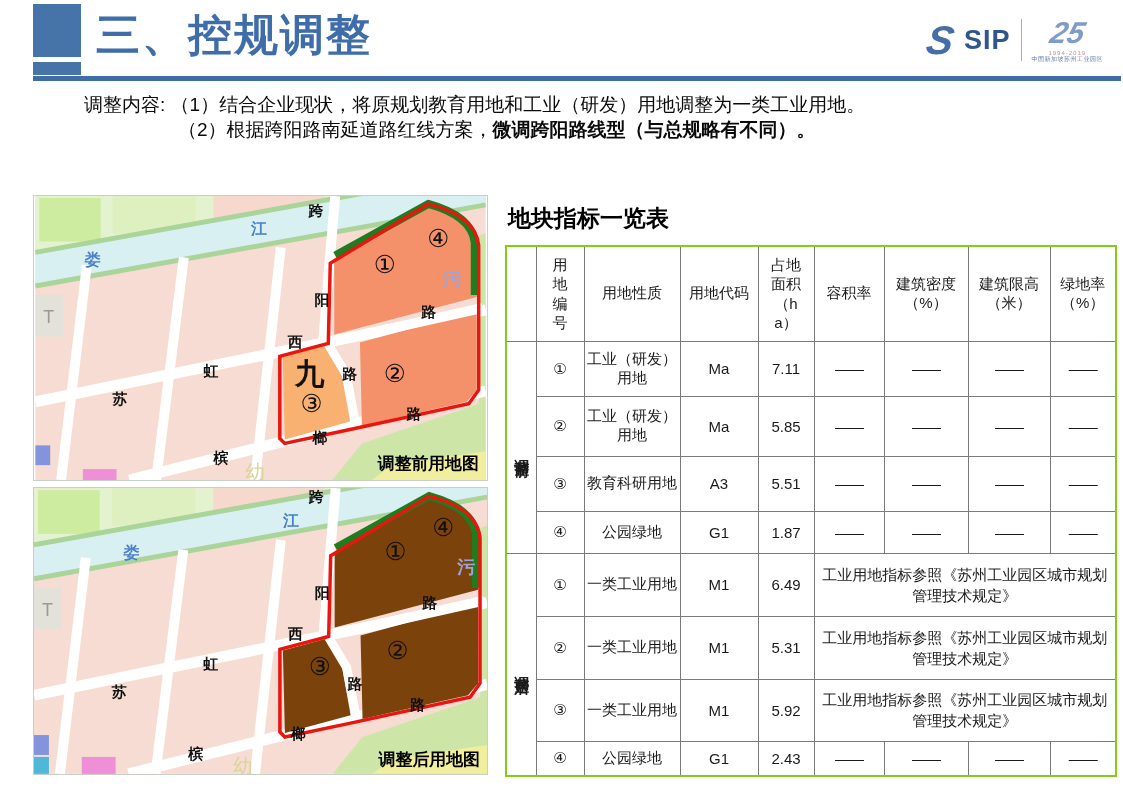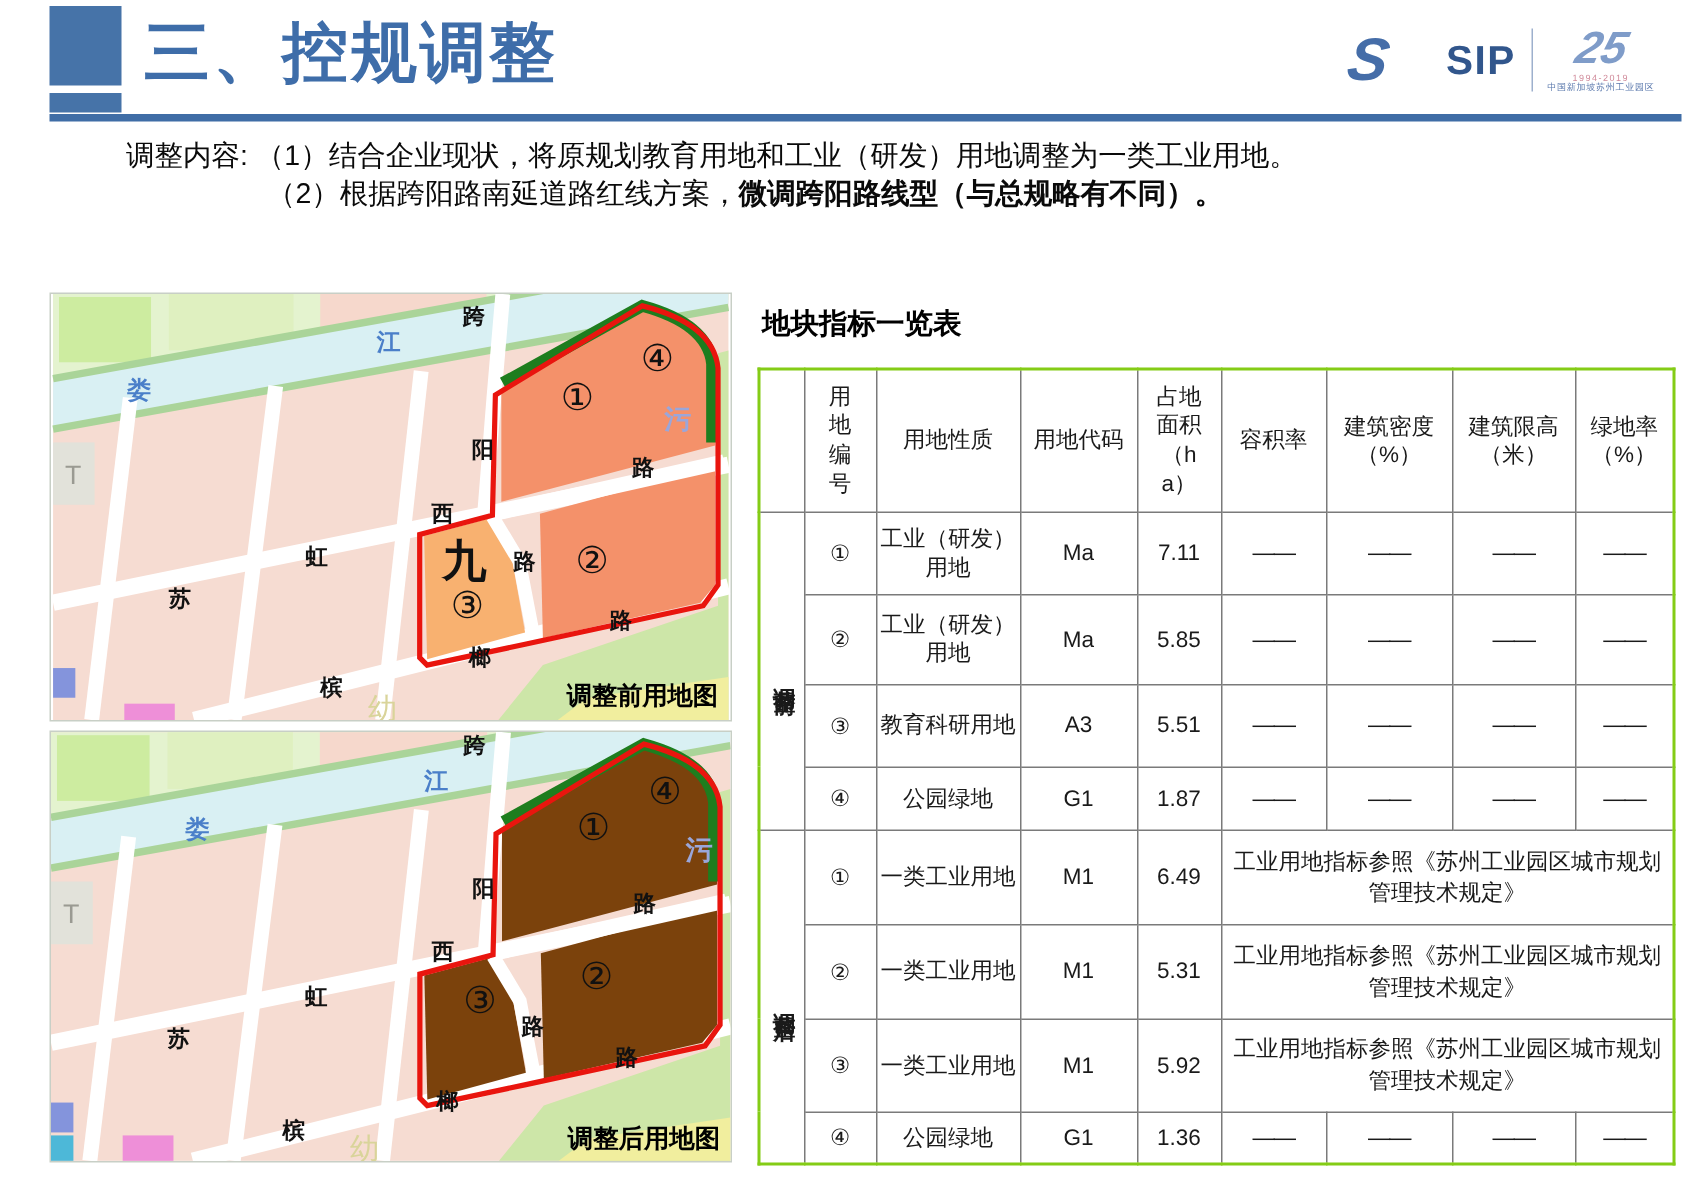--- a/index.html
+++ b/index.html
@@ -9,21 +9,21 @@
   
   .hdr-square{position:absolute;left:33px;top:4px;width:48px;height:53px;background:#4673a8;}
   .hdr-bar{position:absolute;left:33px;top:62px;width:48px;height:13px;background:#4673a8;}
   .hdr-title{position:absolute;left:96px;top:6px;font-size:44px;font-weight:bold;color:#3e6da9;
              letter-spacing:2px;white-space:nowrap;}
   .hdr-rule{position:absolute;left:33px;top:76px;width:1090px;height:5px;background:#3f6da6;}
 
   .logo{position:absolute;right:18px;top:12px;height:56px;display:flex;align-items:center;gap:10px;}
   .logo-s{font-size:40px;font-weight:bold;font-style:italic;color:#456da8;
           transform:skewX(-10deg);line-height:1;}
-  .logo-sip{font-size:27px;font-weight:bold;color:#31568c;letter-spacing:1px;line-height:1;margin-left:28px;}
+  .logo-sip{font-size:27px;font-weight:bold;color:#31568c;letter-spacing:1px;line-height:1;}
   .logo-div{width:1px;height:42px;background:#9db0cd;}
   .logo-25{display:flex;flex-direction:column;align-items:center;line-height:1;}
   .logo-25 .num{font-size:30px;font-weight:bold;font-style:italic;color:#7f9cc9;transform:skewX(-14deg);}
   .logo-25 .yrs{font-size:6px;color:#d08a9a;margin-top:2px;letter-spacing:1px;}
   .logo-25 .org{font-size:6px;color:#5b79ad;letter-spacing:0.5px;}
 
   
   .intro{position:absolute;left:40px;top:92px;width:1062px;font-size:19px;line-height:25px;color:#0a0a0a;margin-left:44px;}
   .intro .indent{padding-left:94px;}
   .intro b{font-weight:bold;font-family:Liberation Mono, monospace;}
@@ -38,21 +38,21 @@
   .water-label{font-size:16px;font-weight:bold;fill:#4a7fc9;}
   .wu-label{font-size:18px;font-weight:bold;fill:#9aa6da;}
   .parcel-num{font-size:25px;fill:#111;}
   .jiu{font-size:30px;font-weight:bold;fill:#111;}
   .map-after .jiu{display:none;}
   .faint-label{font-size:20px;fill:#d9d49a;}
   .t-label{font-size:18px;fill:#9a9a92;}
   .map-caption{font-size:17px;font-weight:bold;fill:#000;}
 
   
-  .tbl-title{position:absolute;left:508px;top:203px;font-size:19px;font-weight:bold;color:#000;}
+  .tbl-title{position:absolute;left:508px;top:203px;font-size:23px;font-weight:bold;color:#000;}
   .tbl-wrap{position:absolute;left:505px;top:245px;width:612px;}
   table.spec{border-collapse:collapse;table-layout:fixed;width:612px;}
   table.spec td,table.spec th{border:1px solid #7a7a7a;text-align:center;vertical-align:middle;
        font-size:15px;font-weight:normal;padding:1px 2px;word-break:break-all;color:#1a1a1a;}
   table.spec{border:2px solid #84cc16;}
   .vhead{display:inline-block;width:17px;word-break:break-all;line-height:1.3;}
   .nhead{display:inline-block;width:40px;word-break:break-all;line-height:1.3;}
   .vlabel{writing-mode:vertical-lr;text-orientation:upright;font-weight:bold;letter-spacing:2px;
           margin:0 auto;font-size:15px;}
   .red{color:#c00000;font-weight:bold;}
@@ -285,21 +285,21 @@
         <td>③</td>
         <td>一类工业用地</td>
         <td>M1</td>
         <td class="red">5.92</td>
         <td colspan="4" class="note-cell">工业用地指标参照《苏州工业园区城市规划管理技术规定》</td>
       </tr>
       <tr style="height:35px">
         <td>④</td>
         <td>公园绿地</td>
         <td>G1</td>
-        <td class="red">1.36</td>
+        <td class="red">2.43</td>
         <td class="dash">——</td>
         <td class="dash">——</td>
         <td class="dash">——</td>
         <td class="dash">——</td>
       </tr>
     </tbody>
       </table>
   </div>
 
 </div>

